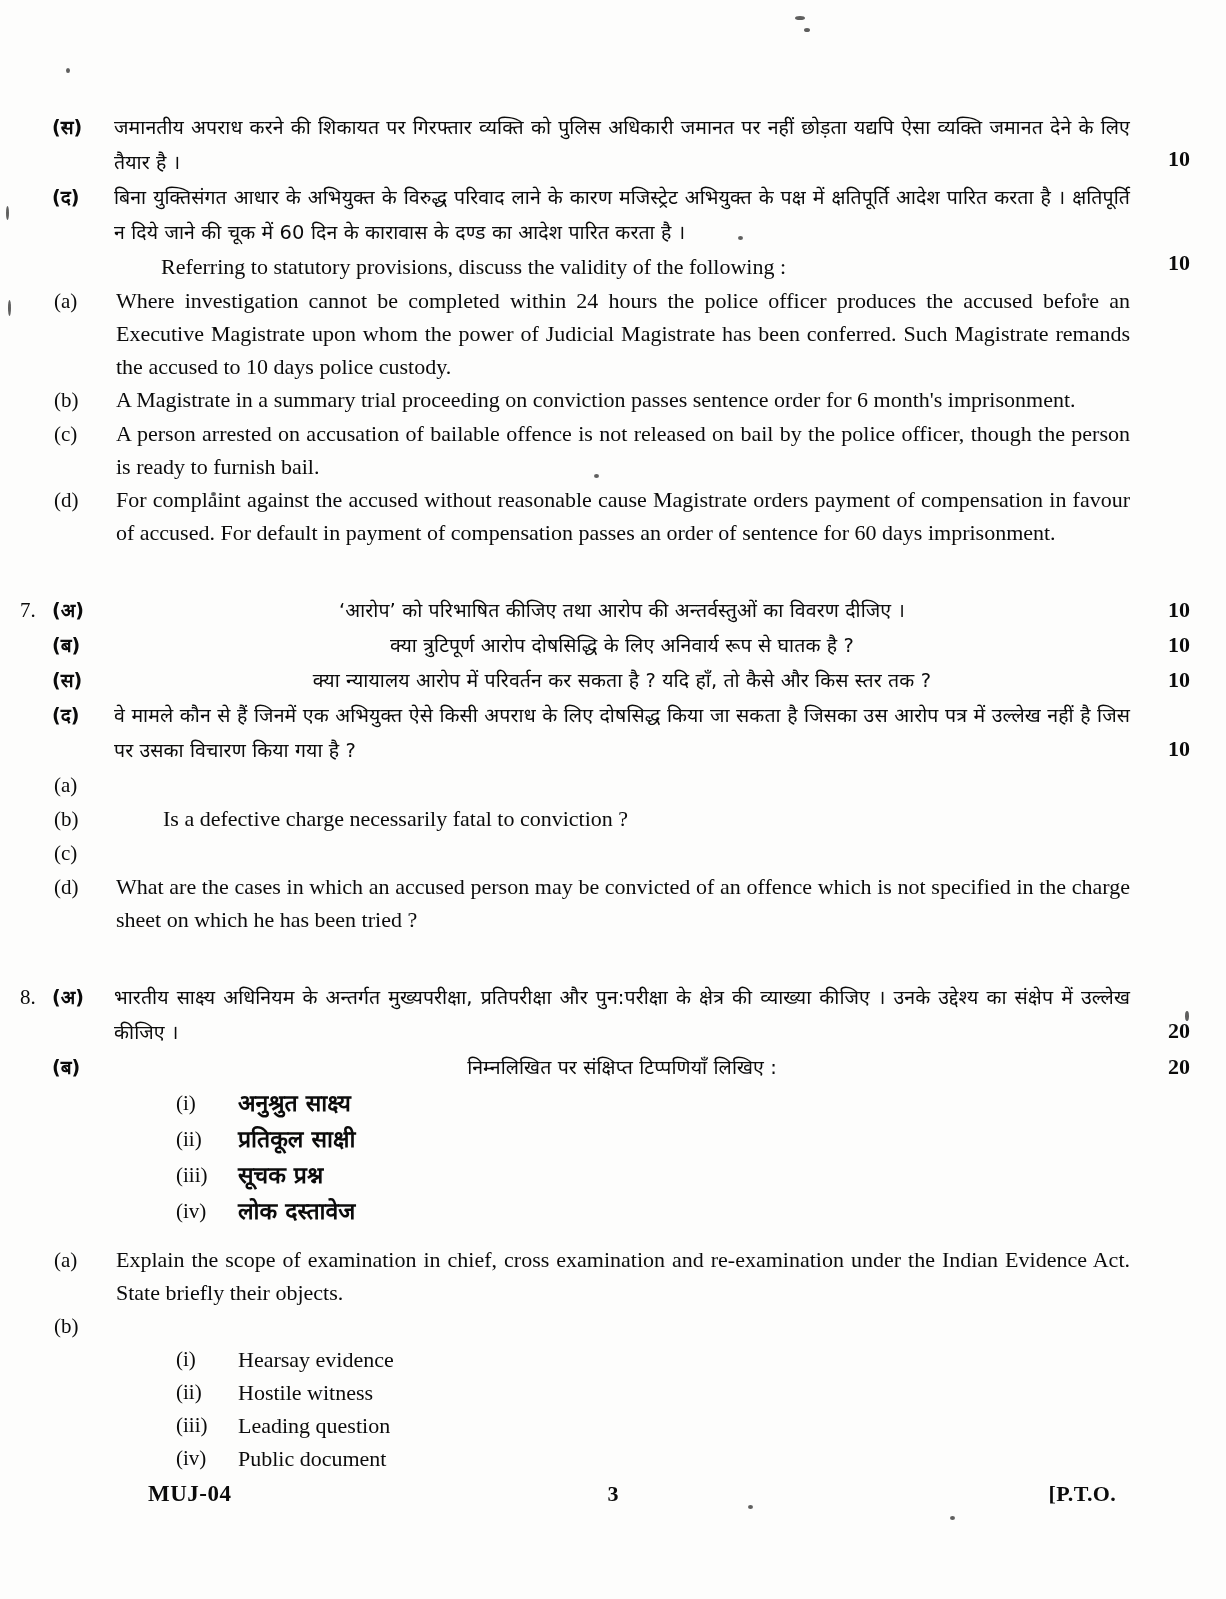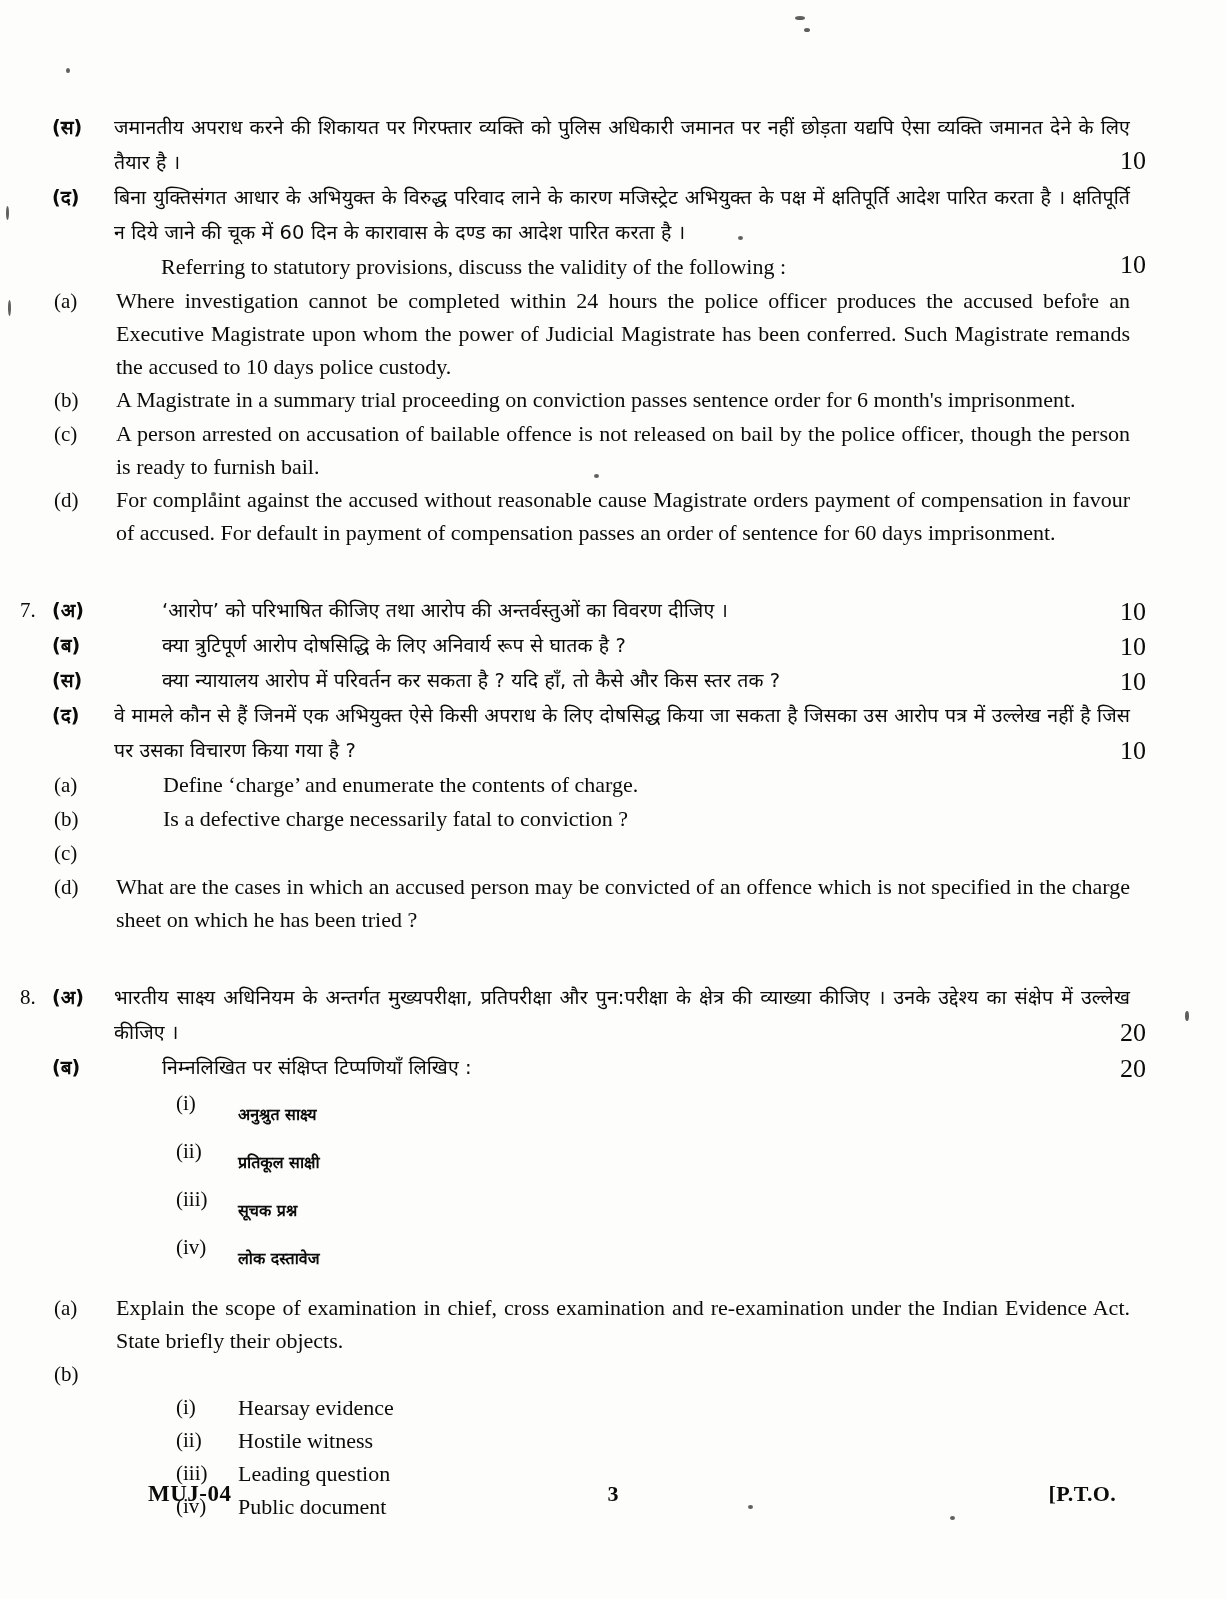--- a/index.html
+++ b/index.html
@@ -60,36 +60,37 @@
   }
   .lbl.pad-en { padding-left: 2px; }
   .body {
     flex: 1 1 auto;
     padding-right: 96px;
   }
   .marks {
     position: absolute;
     right: 36px;
     width: 70px;
-    font-size: 26px;
-    font-weight: 400;
+    text-align: right;
+    font-size: 22px;
+    font-weight: 700;
     font-family: "Liberation Serif", serif;
   }
 
   
   .hi-text {
     font-family: "DejaVu Sans", sans-serif;
     font-weight: 400;
     font-size: 19.5px;
     line-height: 35px;
     letter-spacing: .1px;
     text-align: justify;
     text-justify: inter-word;
   }
-  .hi-text.nojust { text-align: left; margin-left: 48px; }
+  .hi-text.nojust { text-align: center; }
 
   
   .en-text {
     font-family: "Liberation Serif", "DejaVu Serif", serif;
     font-size: 22px;
     line-height: 33px;
     text-align: justify;
     text-justify: inter-word;
   }
   .en-text.nojust { text-align: left; margin-left: 47px; }
@@ -115,23 +116,22 @@
     font-family: "Liberation Serif", serif;
   }
   .subrow .st {
     font-size: 22px;
     line-height: 33px;
     font-family: "Liberation Serif", serif;
   }
   .subrow .st-hi {
     font-family: "DejaVu Sans", sans-serif;
     font-weight: 700;
-    font-size: 16px;
+    font-size: 23px;
     line-height: 36px;
-    margin-top: 12px;
   }
   .sub-indent { padding-left: 62px; }
 
   .gap-sm { height: 14px; }
   .gap-lg { height: 44px; }
 
   
   .footer {
     position: absolute;
     left: 0;
@@ -284,23 +284,20 @@
         <div class="lbl hi">(द)</div>
         <div class="body">
           <div class="hi-text">वे मामले कौन से हैं जिनमें एक अभियुक्त ऐसे किसी अपराध के लिए दोषसिद्ध किया जा सकता है जिसका उस आरोप पत्र में उल्लेख नहीं है जिस पर उसका विचारण किया गया है ?</div>
         </div>
         <div class="marks" style="top:38px;">10</div>
       </div>
 
       <div class="row">
         <div class="qnum blank">&nbsp;</div>
         <div class="lbl pad-en">(a)</div>
-        <div class="body">
-          <div class="en-text nojust">Define ‘charge’ and enumerate the contents of charge.</div>
-        </div>
       </div>
 
       <div class="row">
         <div class="qnum blank">&nbsp;</div>
         <div class="lbl pad-en">(b)</div>
         <div class="body">
           <div class="en-text nojust">Is a defective charge necessarily fatal to conviction ?</div>
         </div>
       </div>
 

